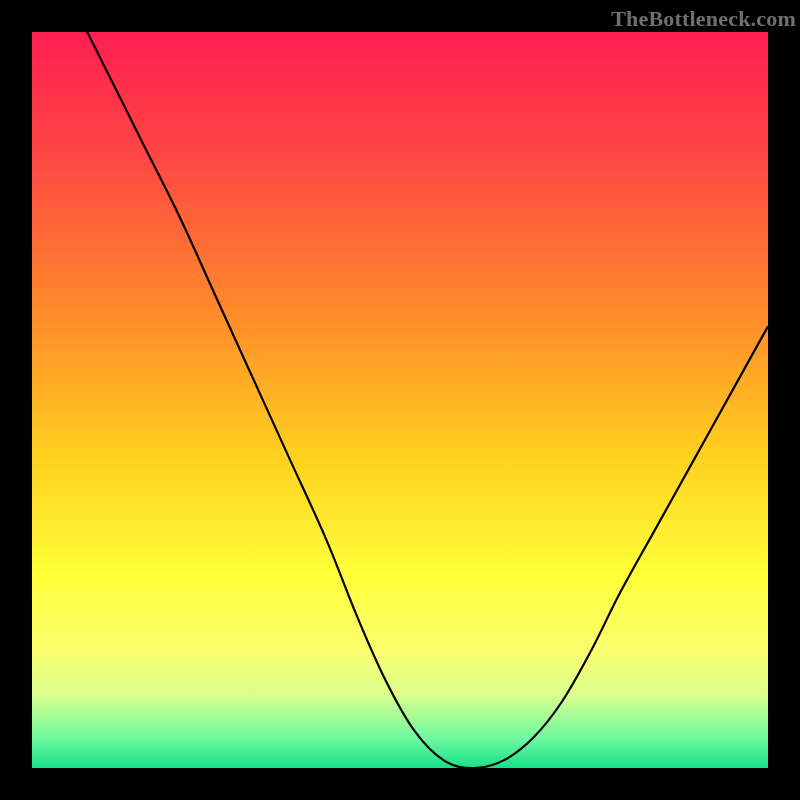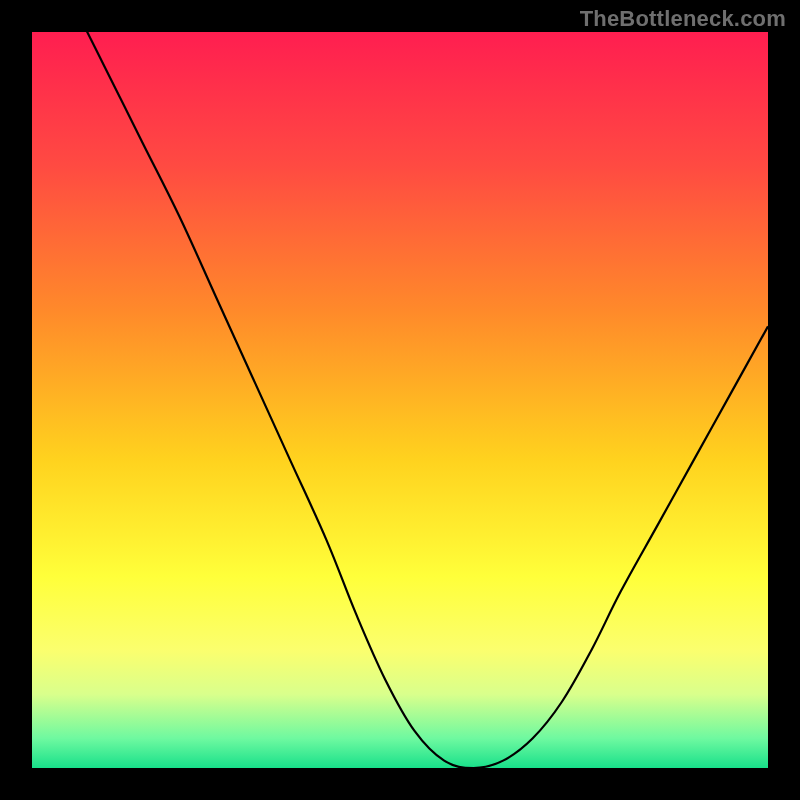--- a/index.html
+++ b/index.html
@@ -31,22 +31,22 @@
       #ffd21e 58%,
       #ffff3a 74%,
       #fbff6e 84%,
       #d9ff8c 90%,
       #6ef9a0 96%,
       #18e08a 100%);
   }
   .watermark {
     position: absolute;
     top: 6px;
-    right: 14px;
-    font-family: Liberation Sans, sans-serif;
+    right: 4px;
+    font-family: Liberation Serif, serif;
     font-size: 22px;
     font-weight: bold;
     color: #6f6f6f;
     letter-spacing: 0.2px;
     user-select: none;
   }
   svg.curve {
     position: absolute;
     left: 0;
     top: 0;

